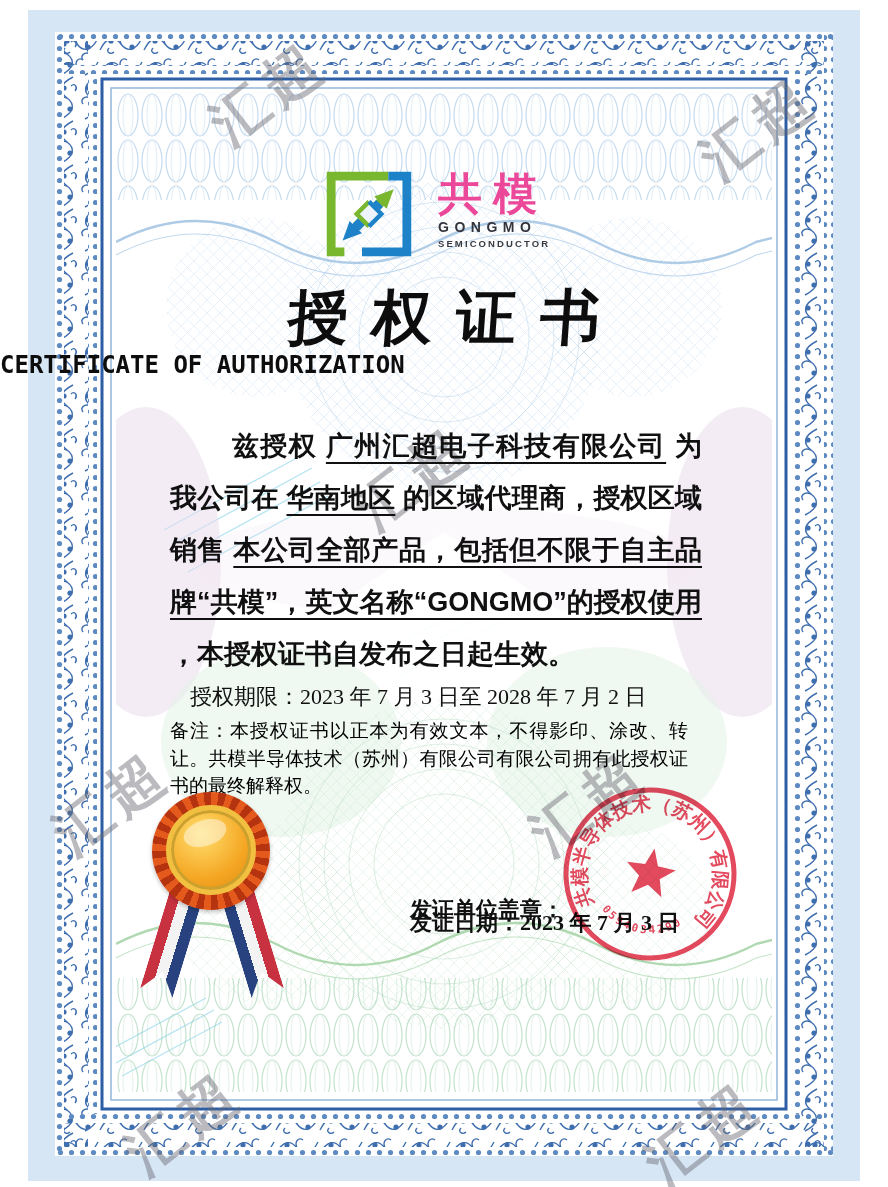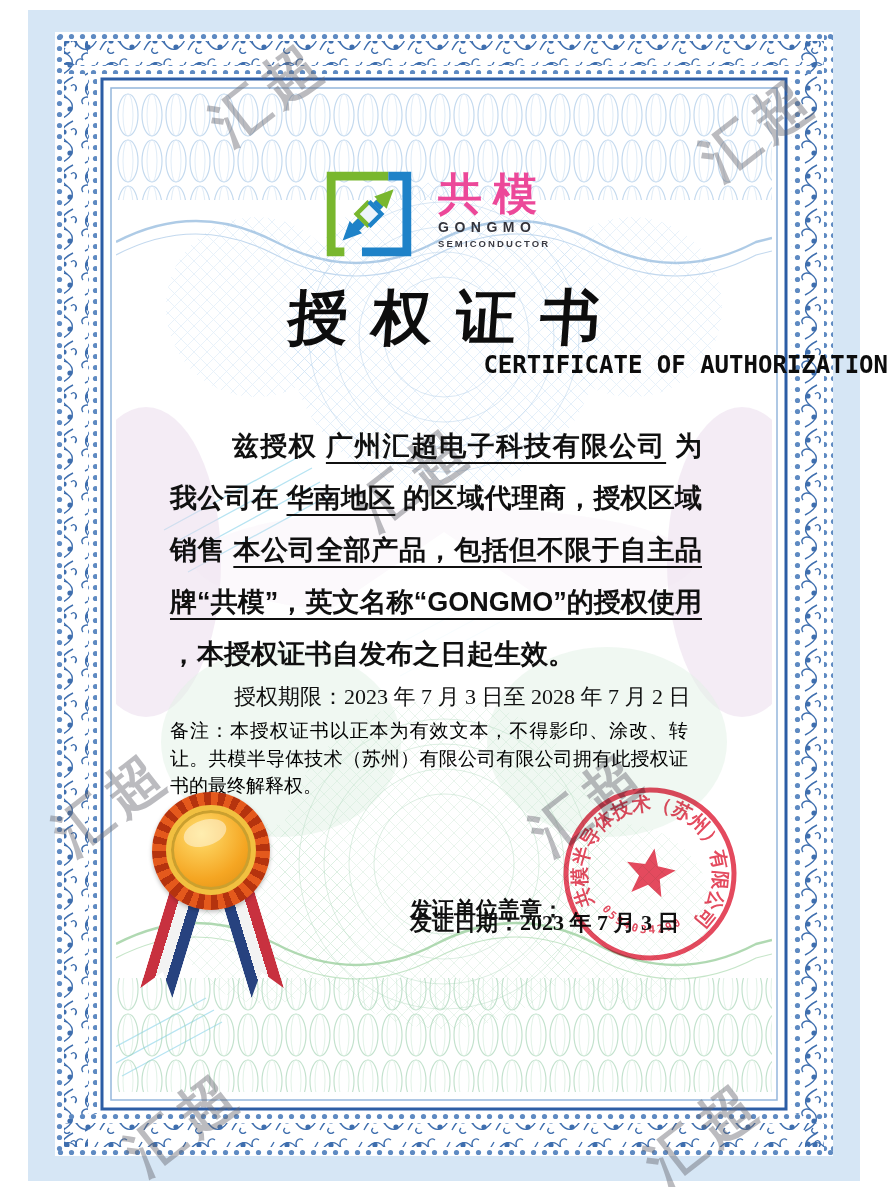--- a/index.html
+++ b/index.html
@@ -18,28 +18,28 @@
   
   .logo-svg{left:325px;top:168px;z-index:10;}
   .logo-text{left:438px;top:172px;z-index:10;width:130px;}
   .logo-cn{font-size:44px;font-weight:800;letter-spacing:11px;color:#ec4899;line-height:1;}
   .logo-en{font-size:14px;font-weight:700;letter-spacing:5.5px;color:#33333b;margin-top:3px;}
   .logo-sub{font-size:9.5px;font-weight:700;letter-spacing:2.1px;color:#3a3a42;margin-top:3px;}
   
   .title-cn{left:0;right:0;top:278px;text-align:center;z-index:10;
       font-family:"DejaVu Serif",serif;font-weight:900;font-size:60px;color:#0d0d0d;
       letter-spacing:24px;text-indent:24px;transform:skewX(-4deg);}
-  .title-en{left:0;right:0;top:351px;text-align:right;z-index:10;
+  .title-en{left:0;right:0;top:351px;text-align:left;z-index:10;
       font-family:"DejaVu Sans Mono",monospace;font-weight:700;font-size:24px;color:#0d0d0d;}
   
   .body-par{left:170px;top:420px;width:532px;z-index:10;font-size:27px;font-weight:700;
       line-height:52px;color:#101010;text-align:justify;text-indent:62px;}
   .body-par .u{text-decoration:underline;text-decoration-thickness:2px;text-underline-offset:7px;}
   .period{left:190px;top:682px;z-index:10;font-family:"Liberation Serif",serif;
-      font-size:22px;color:#101010;margin-left:44px;}
+      font-size:22px;color:#101010;}
   .note{left:170px;top:719px;width:518px;z-index:10;font-family:Liberation Mono, monospace;
       font-size:19px;line-height:27.5px;color:#000000;text-align:justify;}
   .seal-label{left:410px;top:863px;z-index:10;font-family:"Liberation Serif",serif;
       font-weight:700;font-size:22px;color:#101010;margin-top:32px;}
   .date-label{left:410px;top:908px;z-index:10;font-family:"Liberation Serif",serif;
       font-weight:700;font-size:22px;color:#101010;}
   
   .medal{left:152px;top:792px;width:122px;height:225px;z-index:11;}
   .rosette{position:absolute;left:0;top:0;width:118px;height:118px;border-radius:50%;
       background:repeating-conic-gradient(#e4591c 0deg 7.5deg,#b5330e 7.5deg 15deg);

